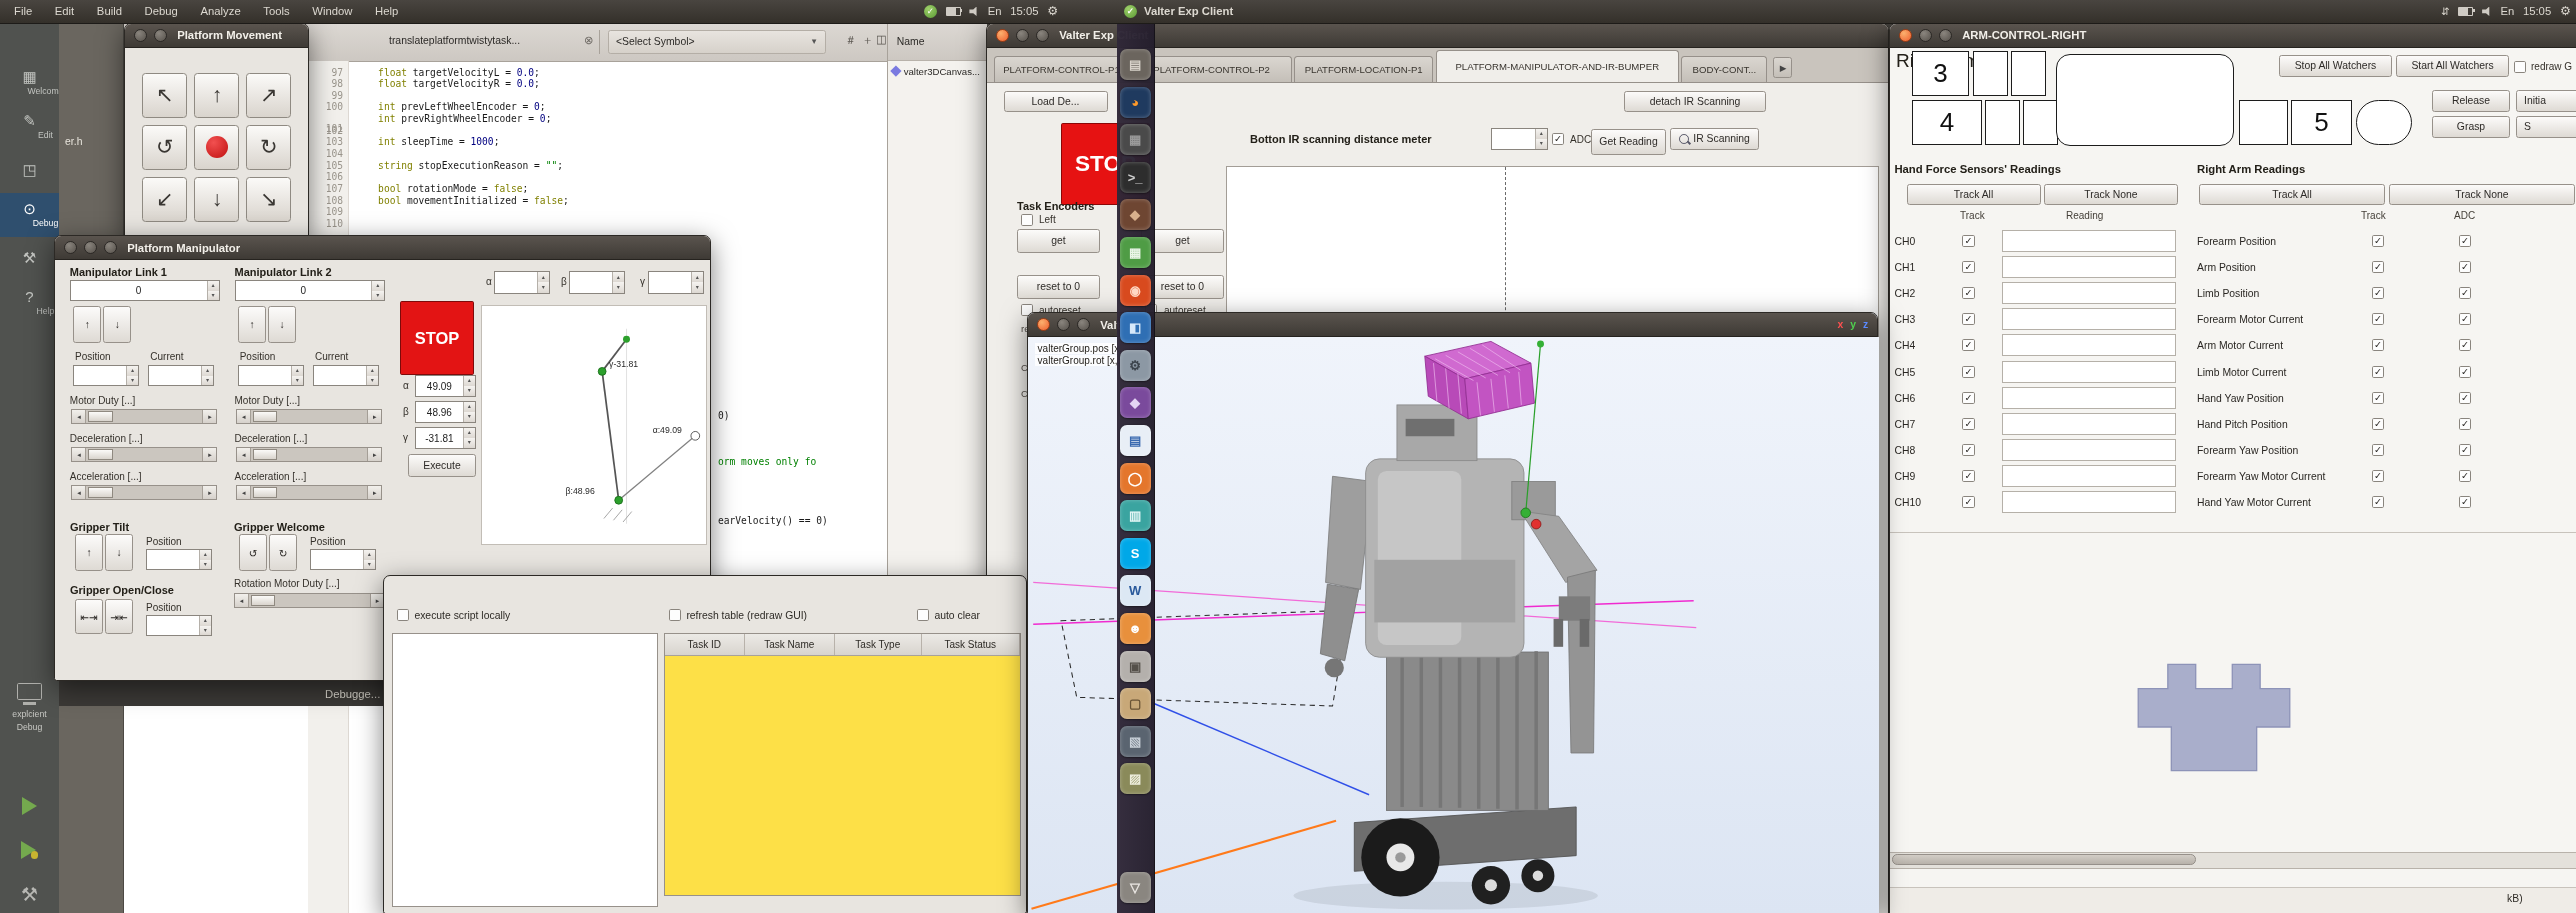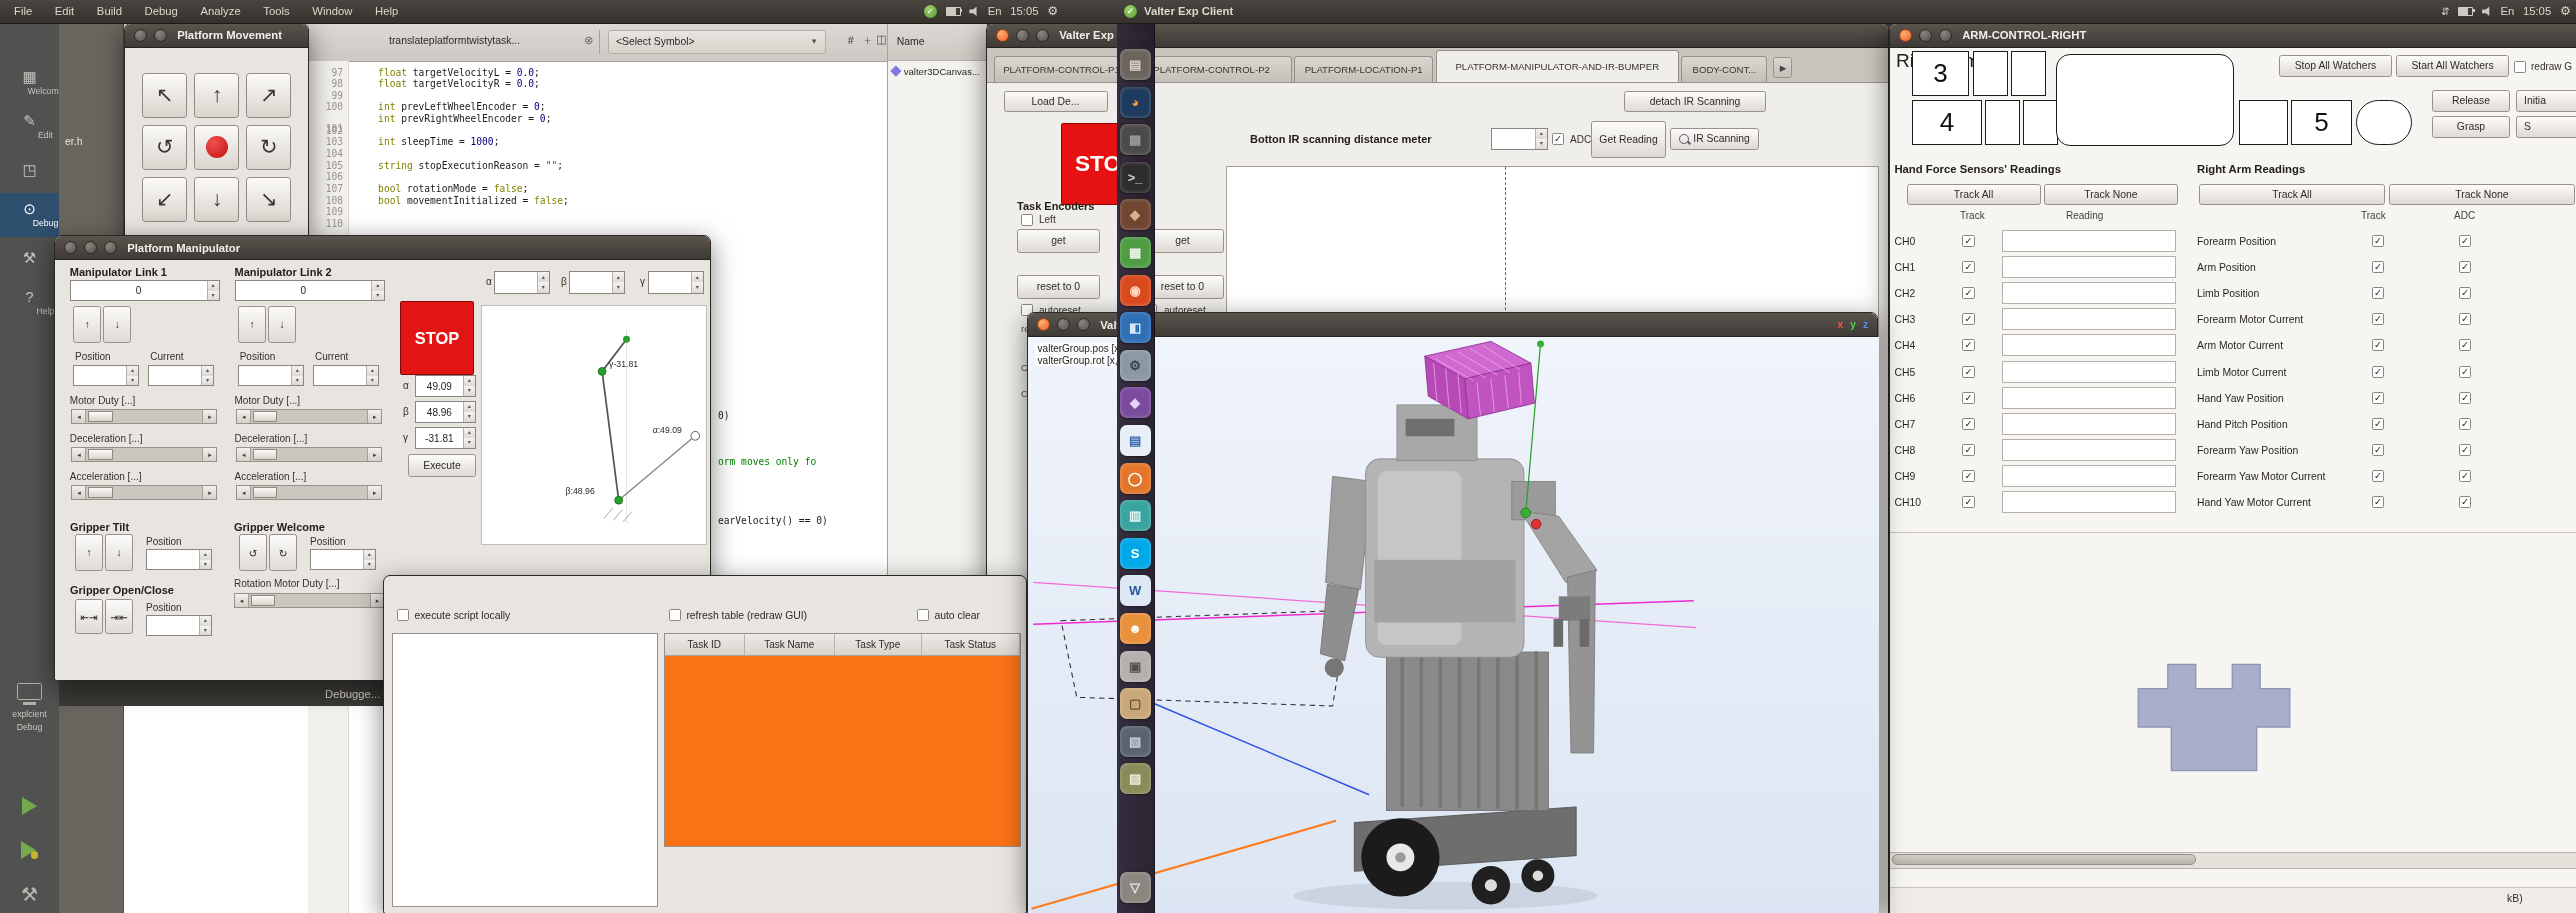--- a/index.html
+++ b/index.html
@@ -118,21 +118,21 @@
   
   #w-compass{left:54px;top:707px;width:324px;height:207px;z-index:20;}
   #compass-plot{position:absolute;left:11.3px;top:73px;width:299px;height:127px;background:#fff;border:0.9px solid #97918a;}
   #compass-line{position:absolute;left:161px;top:5.2px;bottom:0;width:1.7px;background:#2222cc;}
 
   
   #w-tasks{left:383px;top:575px;width:644px;height:339px;z-index:22;}
   .task-opt{position:absolute;display:flex;align-items:center;gap:5.2px;}
   .opt-label{font-size:10.4px;color:#2e2b26;white-space:nowrap;}
   #tasks-list{position:absolute;left:7.8px;top:57px;width:266px;height:274px;background:#fff;border:0.9px solid #97918a;box-sizing:border-box;}
-  #tasks-table{position:absolute;left:280px;top:57px;width:357px;height:214px;background:#f97316;border:0.9px solid #97918a;box-sizing:border-box;}
+  #tasks-table{position:absolute;left:280px;top:57px;width:357px;height:263px;background:#fde047;border:0.9px solid #97918a;box-sizing:border-box;}
   #tasks-thead{display:flex;height:21px;background:linear-gradient(#eceae6,#d8d4ce);border-bottom:0.9px solid #a8a29a;}
   .task-col{display:flex;align-items:center;justify-content:center;font-size:10px;color:#2e2b26;
     border-right:0.9px solid #b8b2aa;box-sizing:border-box;}
 
   
   #w-valter{left:986px;top:22.6px;width:903px;height:891px;z-index:10;border-radius:7px 7px 0 0;}
   #valter-tabs{position:absolute;left:0;top:24.4px;width:100%;height:35px;background:#c9c4bd;display:flex;
     align-items:flex-end;padding-left:7px;box-sizing:border-box;border-bottom:0.9px solid #96908a;}
   .vtab{height:26px;display:flex;align-items:center;justify-content:center;padding:0 5.2px;font-size:9.6px;color:#38342e;
     background:linear-gradient(#dad6d0,#c4bfb8);border:0.9px solid #96908a;border-bottom:none;border-radius:3.5px 3.5px 0 0;
@@ -369,21 +369,21 @@
       <div class="glabel2" style="left:263px;top:50px">Botton IR scanning distance meter</div>
       <div class="spin" style="left:504px;top:45px;width:57px;height:22.6px">
         <div class="spin-v"></div>
         <div class="spin-a">
             <div>▲</div>
             <div>▼</div>
           </div>
       </div>
       <span class="cb abs checked" style="left:565px;top:50px"></span>
       <span class="slabel2" style="left:583px;top:51px">ADC</span>
-      <div class="btn" style="left:604px;top:38px;width:75px;height:37px">Get Reading</div>
+      <div class="btn" style="left:604px;top:46px;width:75px;height:26px">Get Reading</div>
       <div class="btn" style="left:683px;top:45px;width:89px;height:22.6px">
         <span class="lens"></span>
         <span>IR Scanning</span>
       </div>
       <div id="v-scan">
         <div id="v-scan-dash"></div>
       </div>
     </div>
   </div>
 

